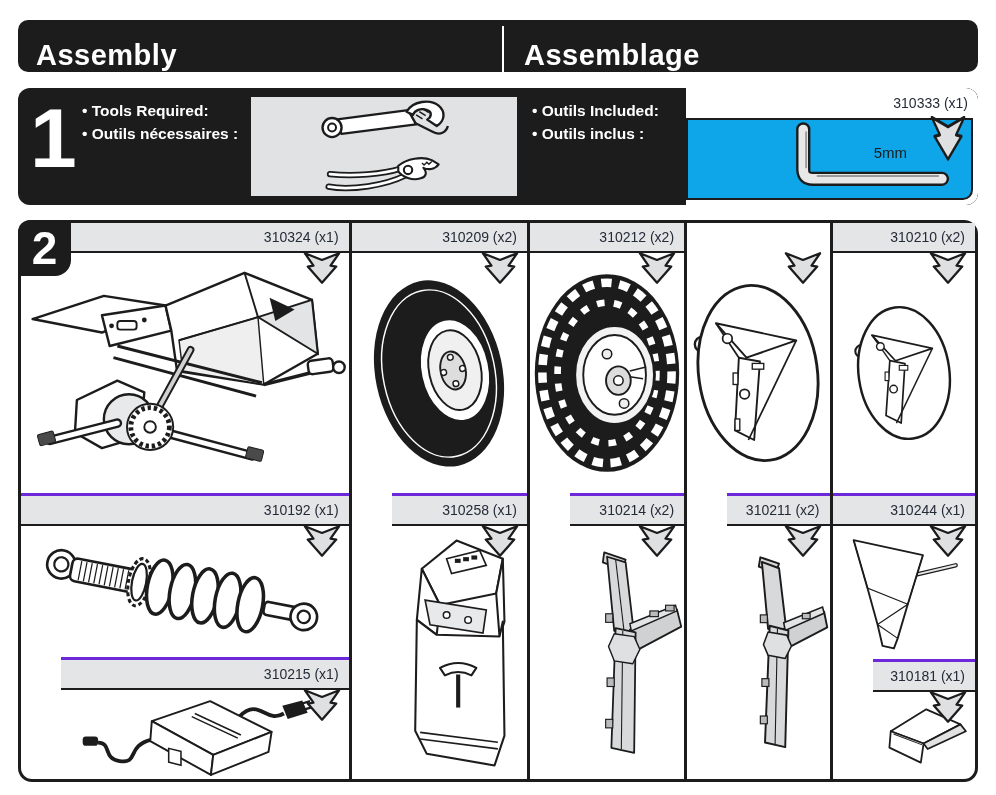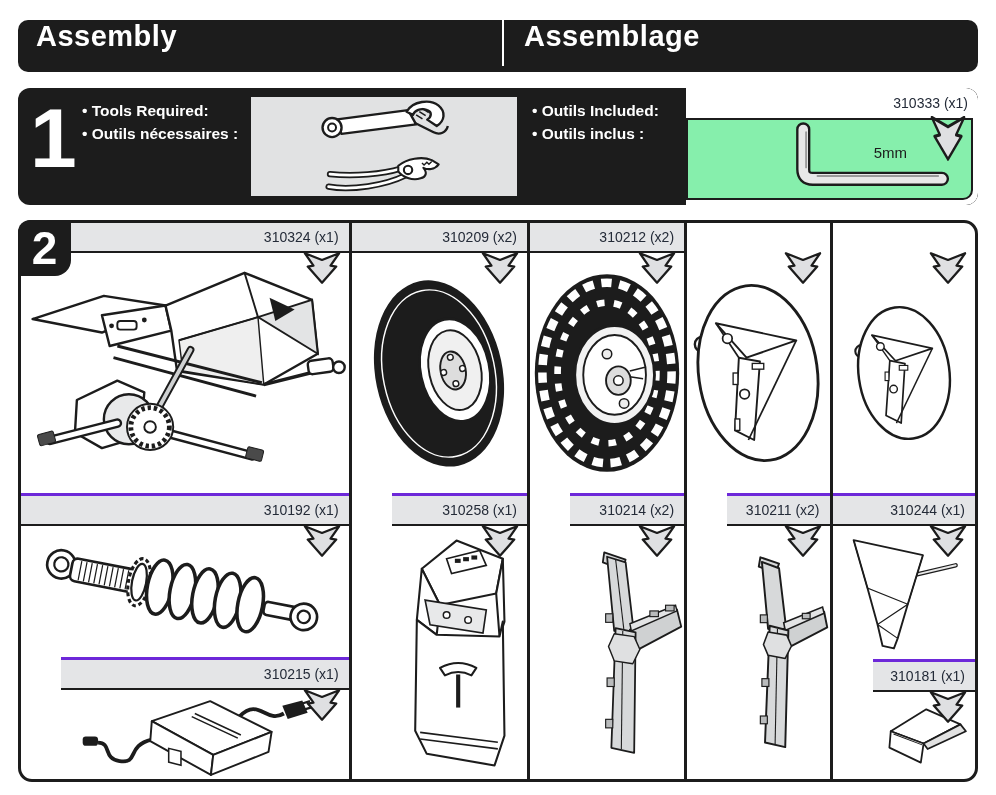--- a/index.html
+++ b/index.html
@@ -1,40 +1,40 @@
 <!DOCTYPE html>
 <html><head>
 <meta charset="utf-8">
 <style>
   html,body{margin:0;padding:0;background:#fff;}
   .page{position:relative;width:996px;height:795px;background:#fff;overflow:hidden;
         font-family:"Liberation Sans","DejaVu Sans",sans-serif;color:#1c1c1c;}
   
   .titlebar{position:absolute;left:18px;top:20px;width:960px;height:52px;background:#1c1c1c;
-            border-radius:10px;display:flex;align-items:flex-start;}
+            border-radius:10px;display:flex;align-items:flex-end;}
   .titlebar .t-en{width:484px;padding-left:18px;box-sizing:border-box;}
   .titlebar .divider{width:2px;height:46px;background:#fff;}
   .titlebar .t-fr{padding-left:20px;}
   .title-text{color:#fff;font-size:29px;font-weight:bold;letter-spacing:.5px;}
   
   .step1{position:absolute;left:18px;top:88px;width:960px;height:117px;background:#1c1c1c;
          border-radius:12px;overflow:hidden;}
   .bignum{position:absolute;color:#fff;font-weight:bold;}
   .step1 .bignum{left:12px;top:-8px;font-size:84px;line-height:117px;}
   .bullets{position:absolute;color:#fff;font-weight:bold;font-size:15.5px;line-height:23px;}
   .bullets.req{left:64px;top:11px;}
   .bullets.inc{left:514px;top:11px;}
   .tools-panel{position:absolute;left:230px;top:6px;width:272px;height:105px;background:#e1e2e3;
                border:3px solid #1c1c1c;box-sizing:border-box;display:flex;flex-direction:column;
                align-items:center;justify-content:center;gap:4px;}
   .included-panel{position:absolute;right:0;top:0;width:292px;height:117px;background:#fff;
                   border-radius:0 12px 12px 0;}
   .included-label{position:absolute;top:0;left:0;right:10px;height:30px;line-height:30px;
                   text-align:right;font-size:17px;color:#242b38;}
-  .included-gray{position:absolute;left:0;right:5px;top:30px;bottom:5px;background:#86efac;
+  .included-gray{position:absolute;left:0;right:5px;top:30px;bottom:5px;background:#0ea5e9;
                  border:2.5px solid #1c1c1c;border-radius:0 0 10px 0;box-sizing:border-box;}
   .hexkey{position:absolute;right:6px;bottom:4px;}
   .size5mm{position:absolute;top:24px;right:64px;font-size:15px;color:#1c1c1c;}
   .inc-arrow{position:absolute;top:28px;right:12px;z-index:4;}
   
   .step2{position:absolute;left:18px;top:220px;width:960px;height:562px;border:3px solid #1c1c1c;
          border-radius:14px;background:#fff;box-sizing:border-box;}
   .badge2{position:absolute;left:-3px;top:-3px;width:53px;height:56px;background:#1c1c1c;
           border-radius:12px 0 16px 0;z-index:6;display:flex;align-items:center;justify-content:center;}
   .badge2 .bignum{position:static;font-size:46px;line-height:56px;}
@@ -382,20 +382,23 @@
               <rect x="44" y="168" width="9" height="10" fill="#b9bbbc" stroke="#1c1c1c" stroke-width="1.5"></rect>
               <rect x="42" y="216" width="9" height="10" fill="#b9bbbc" stroke="#1c1c1c" stroke-width="1.5"></rect>
             </svg>
           </div>
         </div>
       </div>
 
       <div class="col c5">
 
         <div class="cell h270">
+          <div class="strip">
+            <span class="plabel">310210 (x2)</span>
+          </div>
           <svg class="arrow cell-arrow" viewBox="0 0 40 34">
               <use href="#arrow-shape"></use>
             </svg>
           <div class="art">
             <svg width="104" height="162" viewBox="0 0 110 170">
               <circle cx="10" cy="62" r="6.5" fill="#fff" stroke="#1c1c1c" stroke-width="2.2"></circle>
               <ellipse cx="55" cy="85" rx="48" ry="70" fill="#fff" stroke="#1c1c1c" stroke-width="2.6" transform="rotate(-8 55 85)"></ellipse>
               <polygon points="21,45 85,59 46,72" fill="#fff" stroke="#1c1c1c" stroke-width="1.8" stroke-linejoin="round"></polygon>
               <polygon points="40,72 56,75 52,138 36,130" fill="#fff" stroke="#1c1c1c" stroke-width="1.8" stroke-linejoin="round"></polygon>
               <line x1="85" y1="59" x2="47" y2="138" stroke="#1c1c1c" stroke-width="1.5"></line>

